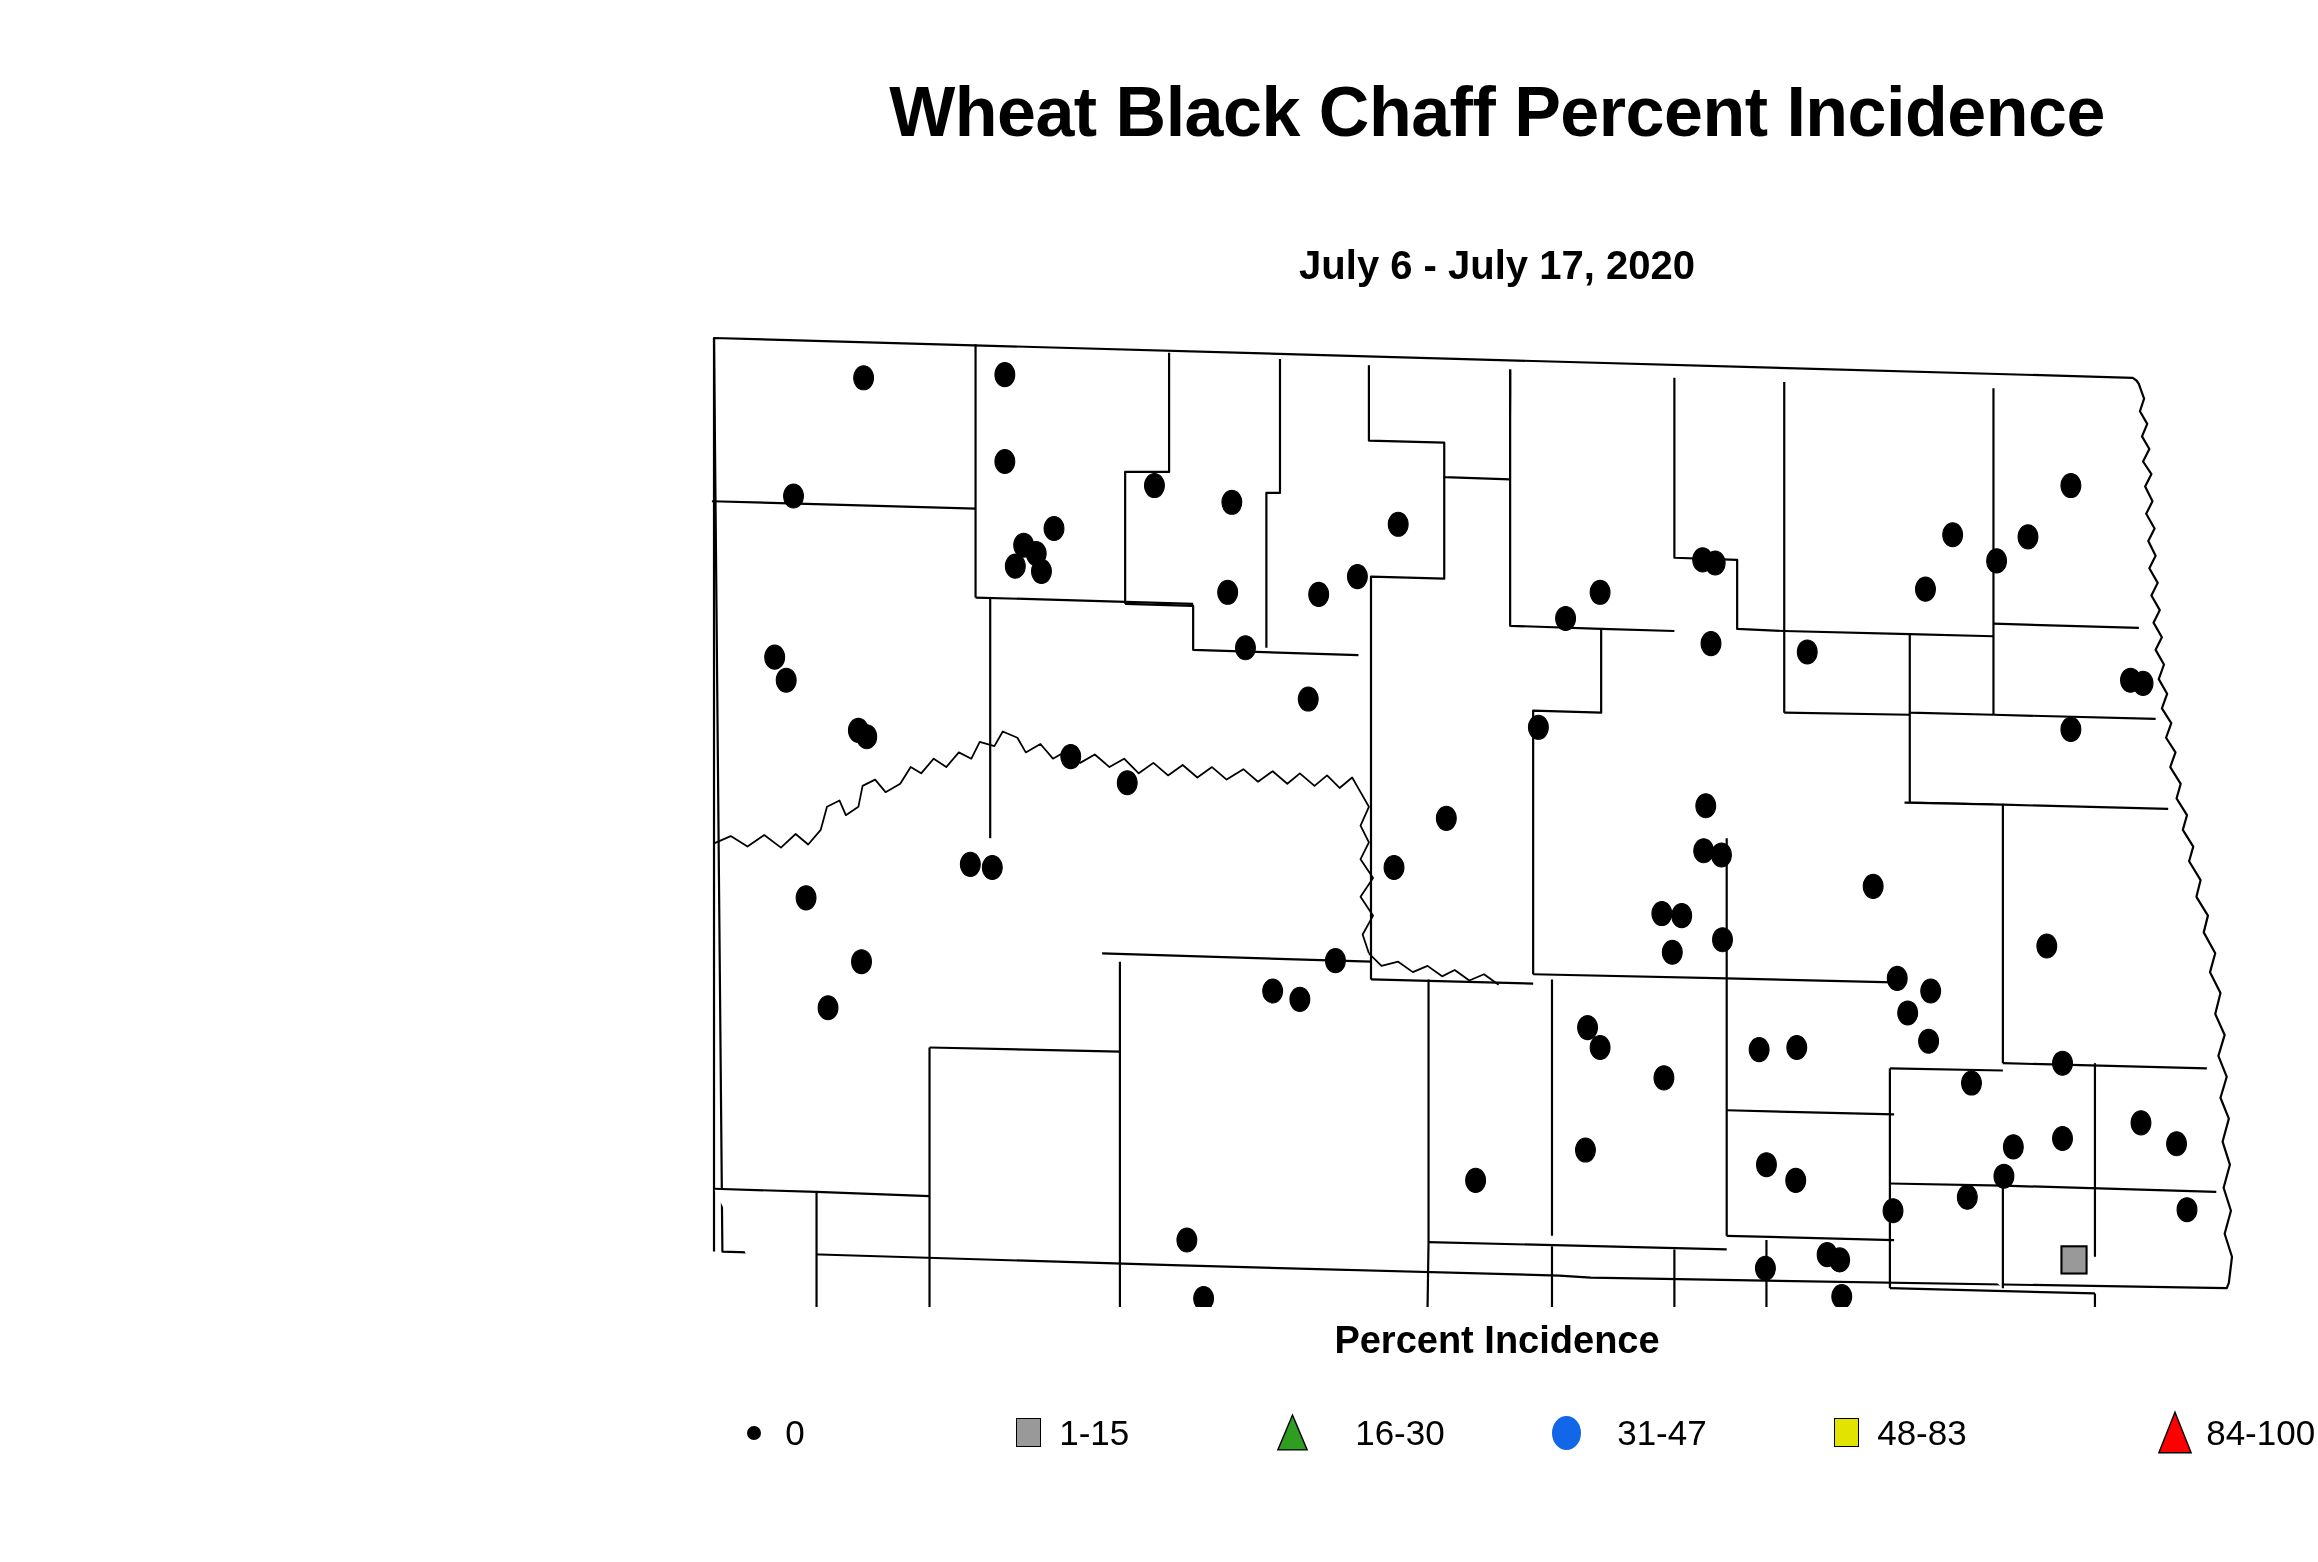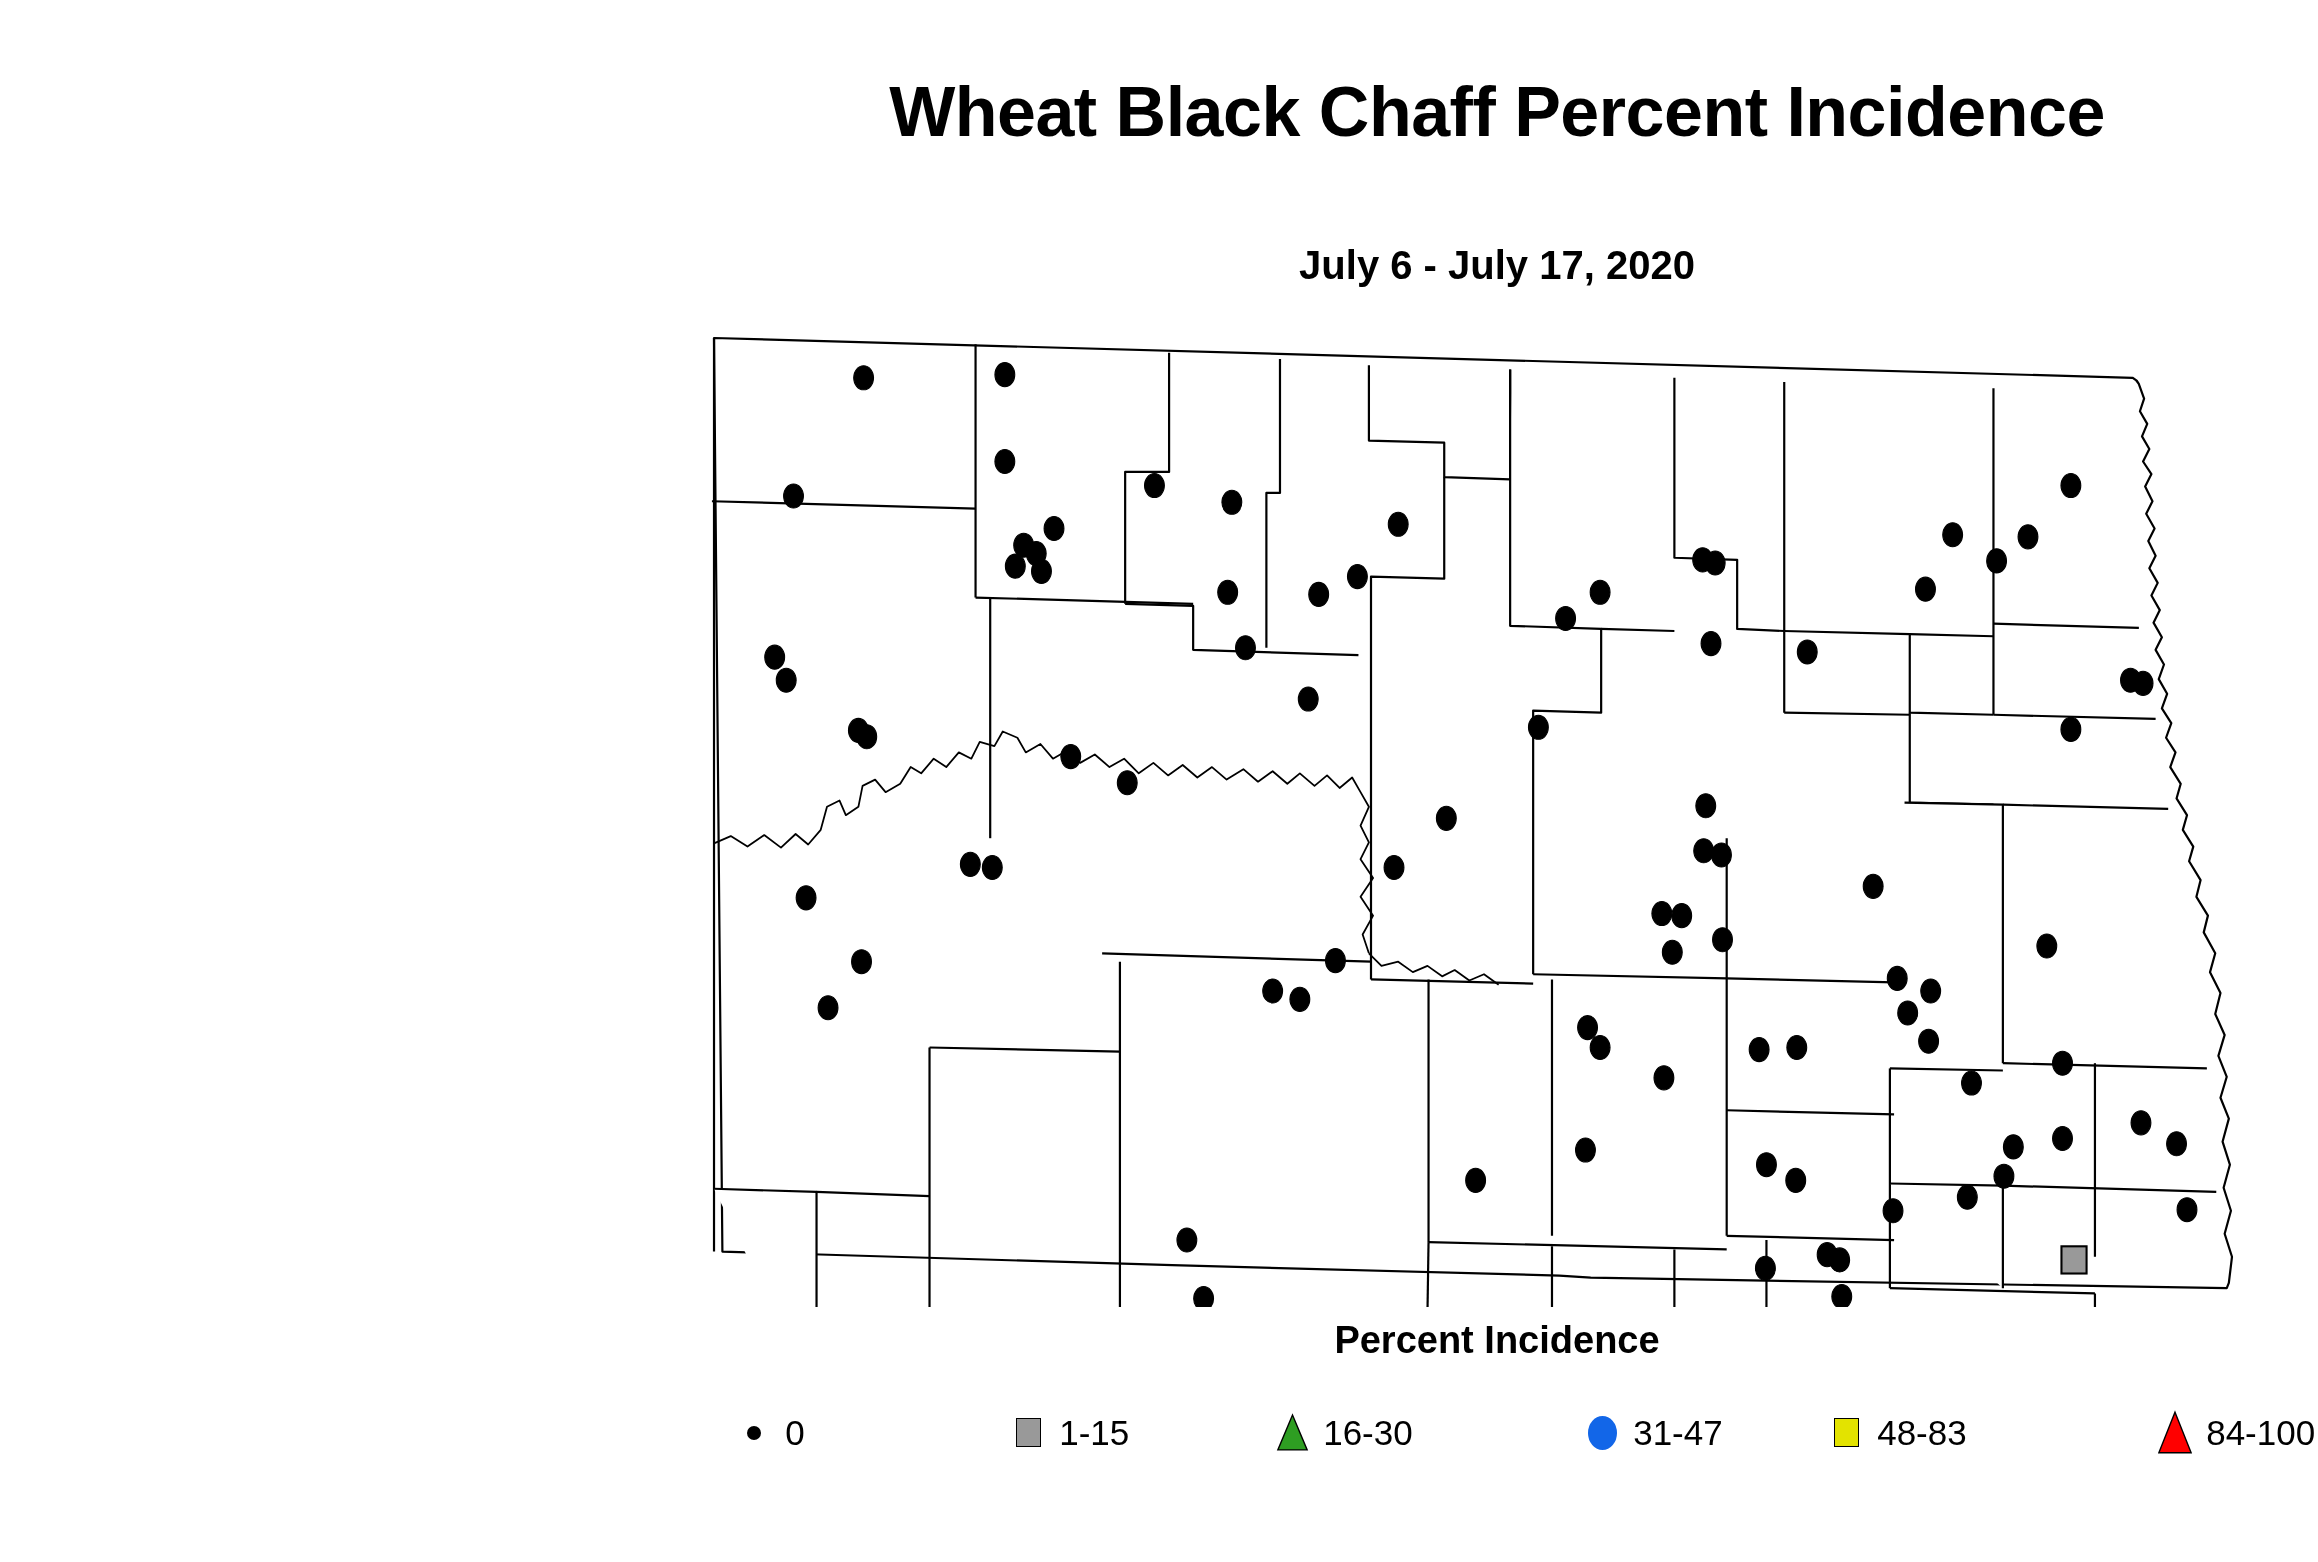--- a/index.html
+++ b/index.html
@@ -107,22 +107,22 @@
     border: 1.4px solid #000000;
     box-sizing: border-box;
   }
   .sw-circle {
     width: 29px;
     height: 34px;
     border-radius: 50%;
   }
   .item0 { left: 0px; }
   .item1 { left: 274px; }
-  .item2 { left: 538px; }
-  .item3 { left: 848px; }
+  .item2 { left: 538px; gap: 32px; }
+  .item3 { left: 812px; gap: 20px; }
   .item4 { left: 1092px; }
   .item5 { left: 1421px; }
 </style>
 </head>
 <body>
 
 <div id="page">
 
   <div class="title">Wheat Black Chaff Percent Incidence</div>
   <div class="subtitle">July 6 - July 17, 2020</div>

